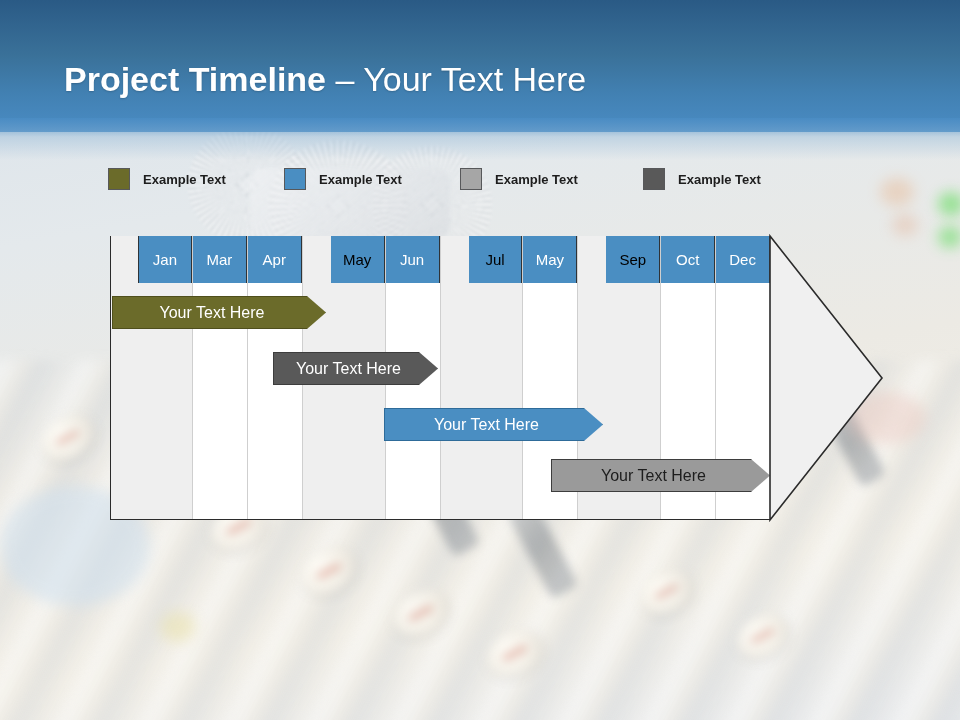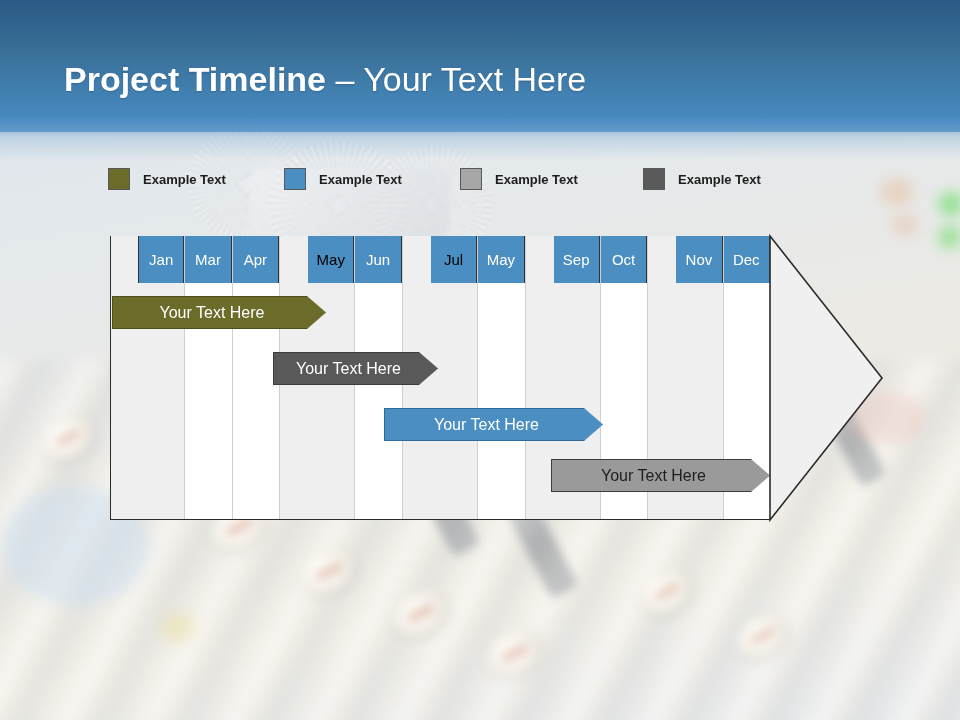--- a/index.html
+++ b/index.html
@@ -318,27 +318,24 @@
         <div class="col even">
           <div class="col-head" style="background: rgb(74, 142, 194); color: rgb(255, 255, 255);">Jun</div>
         </div>
         <div class="col odd">
           <div class="col-head" style="background: rgb(74, 142, 194); color: #000000;">Jul</div>
         </div>
         <div class="col even">
           <div class="col-head" style="background: rgb(74, 142, 194); color: rgb(255, 255, 255);">May</div>
         </div>
         <div class="col odd">
-          <div class="col-head" style="background: rgb(74, 142, 194); color: #ffffff;">Sep</div>
+          <div class="col-head" style="background: rgb(74, 142, 194); color: #000000;">Sep</div>
         </div>
         <div class="col even">
           <div class="col-head" style="background: rgb(74, 142, 194); color: rgb(255, 255, 255);">Oct</div>
-        </div>
-        <div class="col odd">
-          <div class="col-head" style="background: rgb(74, 142, 194); color: rgb(255, 255, 255);">Nov</div>
         </div>
         <div class="col even">
           <div class="col-head" style="background: rgb(74, 142, 194); color: #ffffff;">Dec</div>
         </div>
       </div>
     <div class="grid-outline"></div>
   </div>
 
   <div class="chart-arrow">
     <svg class="big-arrow-svg" viewBox="0 0 772 284">

